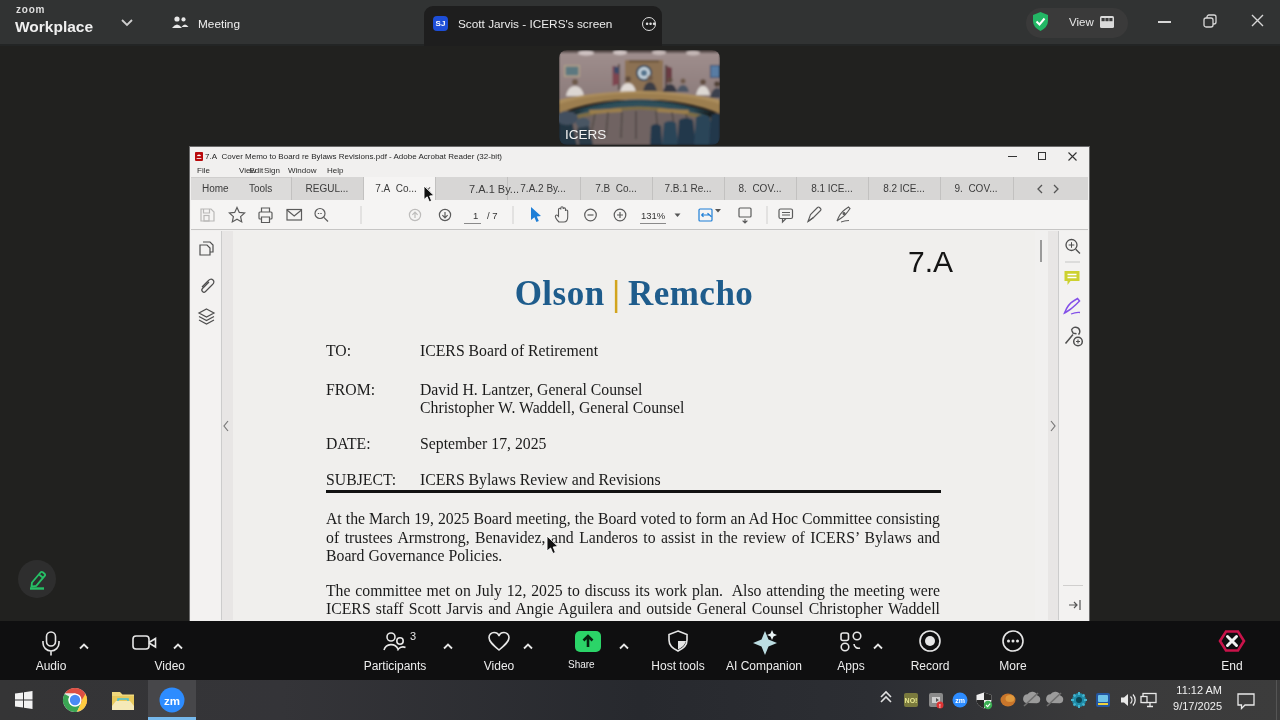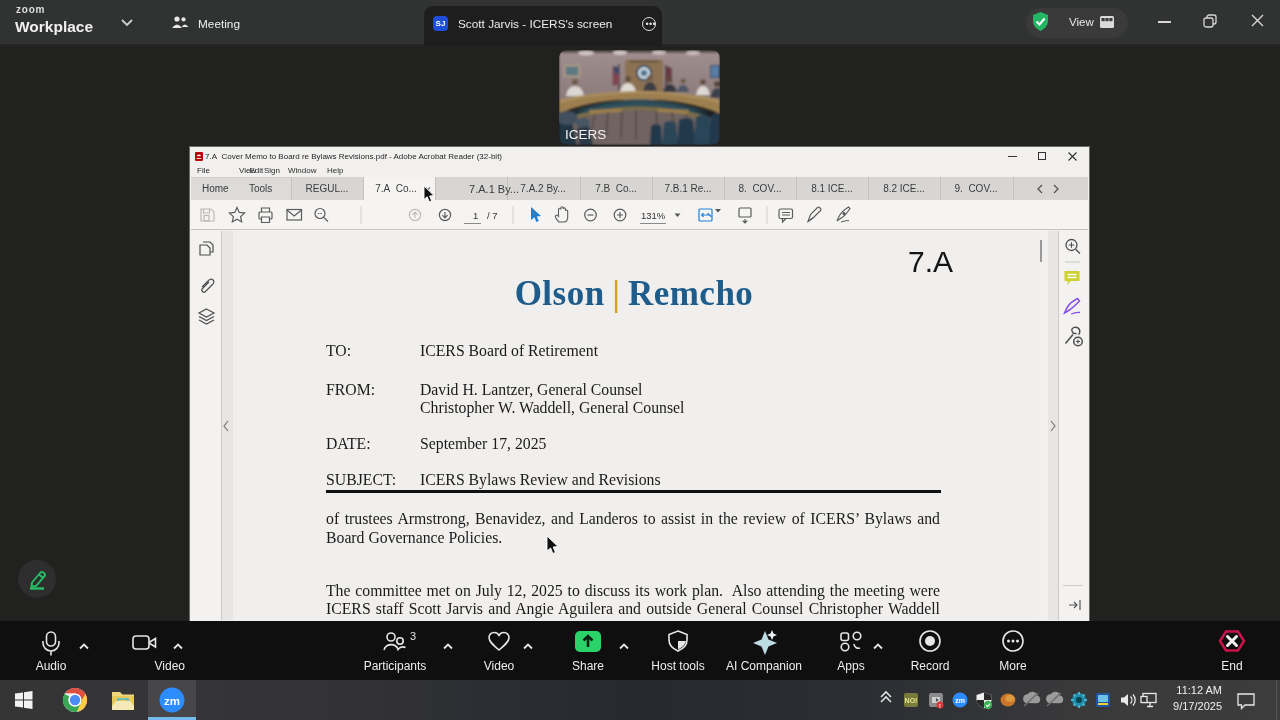--- a/index.html
+++ b/index.html
@@ -373,20 +373,21 @@
     <div class="abs" style="left:0;top:342px;white-space:nowrap;">TO:</div>
     <div class="abs" style="left:94px;top:342px;white-space:nowrap;">ICERS Board of Retirement</div>
     <div class="abs" style="left:0;top:380.6px;white-space:nowrap;">FROM:</div>
     <div class="abs" style="left:94px;top:380.6px;white-space:nowrap;">David H. Lantzer, General Counsel<br>Christopher W. Waddell, General Counsel</div>
     <div class="abs" style="left:0;top:434.6px;white-space:nowrap;">DATE:</div>
     <div class="abs" style="left:94px;top:434.6px;white-space:nowrap;">September 17, 2025</div>
     <div class="abs" style="left:0;top:470.6px;white-space:nowrap;">SUBJECT:</div>
     <div class="abs" style="left:94px;top:470.6px;white-space:nowrap;">ICERS Bylaws Review and Revisions</div>
     <div class="abs" style="left:0;top:490.2px;width:615px;height:2.4px;background:#111;"></div>
     <div class="abs" style="left:0;top:510.2px;width:614px;line-height:18.4px;">
+      <div style="text-align:justify;text-align-last:justify;">At the March 19, 2025 Board meeting, the Board voted to form an Ad Hoc Committee consisting</div>
       <div style="text-align:justify;text-align-last:justify;">of trustees Armstrong, Benavidez, and Landeros to assist in the review of ICERS’ Bylaws and</div>
       <div>Board Governance Policies.</div>
     </div>
     <div class="abs" style="left:0;top:582px;width:614px;line-height:18.4px;">
       <div style="text-align:justify;text-align-last:justify;">The committee met on July 12, 2025 to discuss its work plan.&nbsp; Also attending the meeting were</div>
       <div style="text-align:justify;text-align-last:justify;">ICERS staff Scott Jarvis and Angie Aguilera and outside General Counsel Christopher Waddell</div>
     </div>
   </div>
 
   <svg class="abs" style="left:423px;top:186px;" width="12" height="18" viewBox="0 0 12 18">
@@ -457,21 +458,21 @@
       <path d="M765 7 L768.5 15.5 L777 19 L768.5 22.5 L765 31 L761.5 22.5 L753 19 L761.5 15.5 Z" fill="#bcdde2"></path>
       <path d="M772 6 L773.5 9.5 L777 11 L773.5 12.5 L772 16 L770.5 12.5 L767 11 L770.5 9.5 Z" fill="#e8f2f4"></path>
 
       <path d="M1226 7.5 h12 l6 9.5 -6 9.5 h-12 l-6 -9.5 Z" stroke="#c9134a" stroke-width="2.6" fill="none"></path>
       <path d="M1227.5 12.5 L1236.5 21.5 M1236.5 12.5 L1227.5 21.5" stroke="#f3f3f3" stroke-width="3" stroke-linecap="round"></path>
     </svg>
     <div class="abs" style="left:11px;top:38px;width:80px;text-align:center;font-size:12px;">Audio</div>
     <div class="abs" style="left:105px;top:38px;width:80px;text-align:right;font-size:12px;">Video</div>
     <div class="abs" style="left:355px;top:38px;width:80px;text-align:center;font-size:12px;">Participants</div>
     <div class="abs" style="left:459px;top:38px;width:80px;text-align:center;font-size:12px;">Video</div>
-    <div class="abs" style="left:548px;top:38px;width:80px;text-align:center;font-size:12px;">Share</div>
+    <div class="abs" style="left:568px;top:38px;width:80px;text-align:left;font-size:10px;">Share</div>
     <div class="abs" style="left:638px;top:38px;width:80px;text-align:center;font-size:12px;">Host tools</div>
     <div class="abs" style="left:714px;top:38px;width:100px;text-align:center;font-size:12px;">AI Companion</div>
     <div class="abs" style="left:811px;top:38px;width:80px;text-align:center;font-size:12px;">Apps</div>
     <div class="abs" style="left:890px;top:38px;width:80px;text-align:center;font-size:12px;">Record</div>
     <div class="abs" style="left:973px;top:38px;width:80px;text-align:center;font-size:12px;">More</div>
     <div class="abs" style="left:1192px;top:38px;width:80px;text-align:center;font-size:12px;">End</div>
   </div>
 
   <div class="abs" style="left:0;top:680px;width:1280px;height:40px;background:linear-gradient(90deg,#353536 0%,#343438 22%,#27292e 50%,#2c2e33 68%,#3a3a3b 85%,#3c3c3c 100%);"></div>
   <div id="taskbar">

